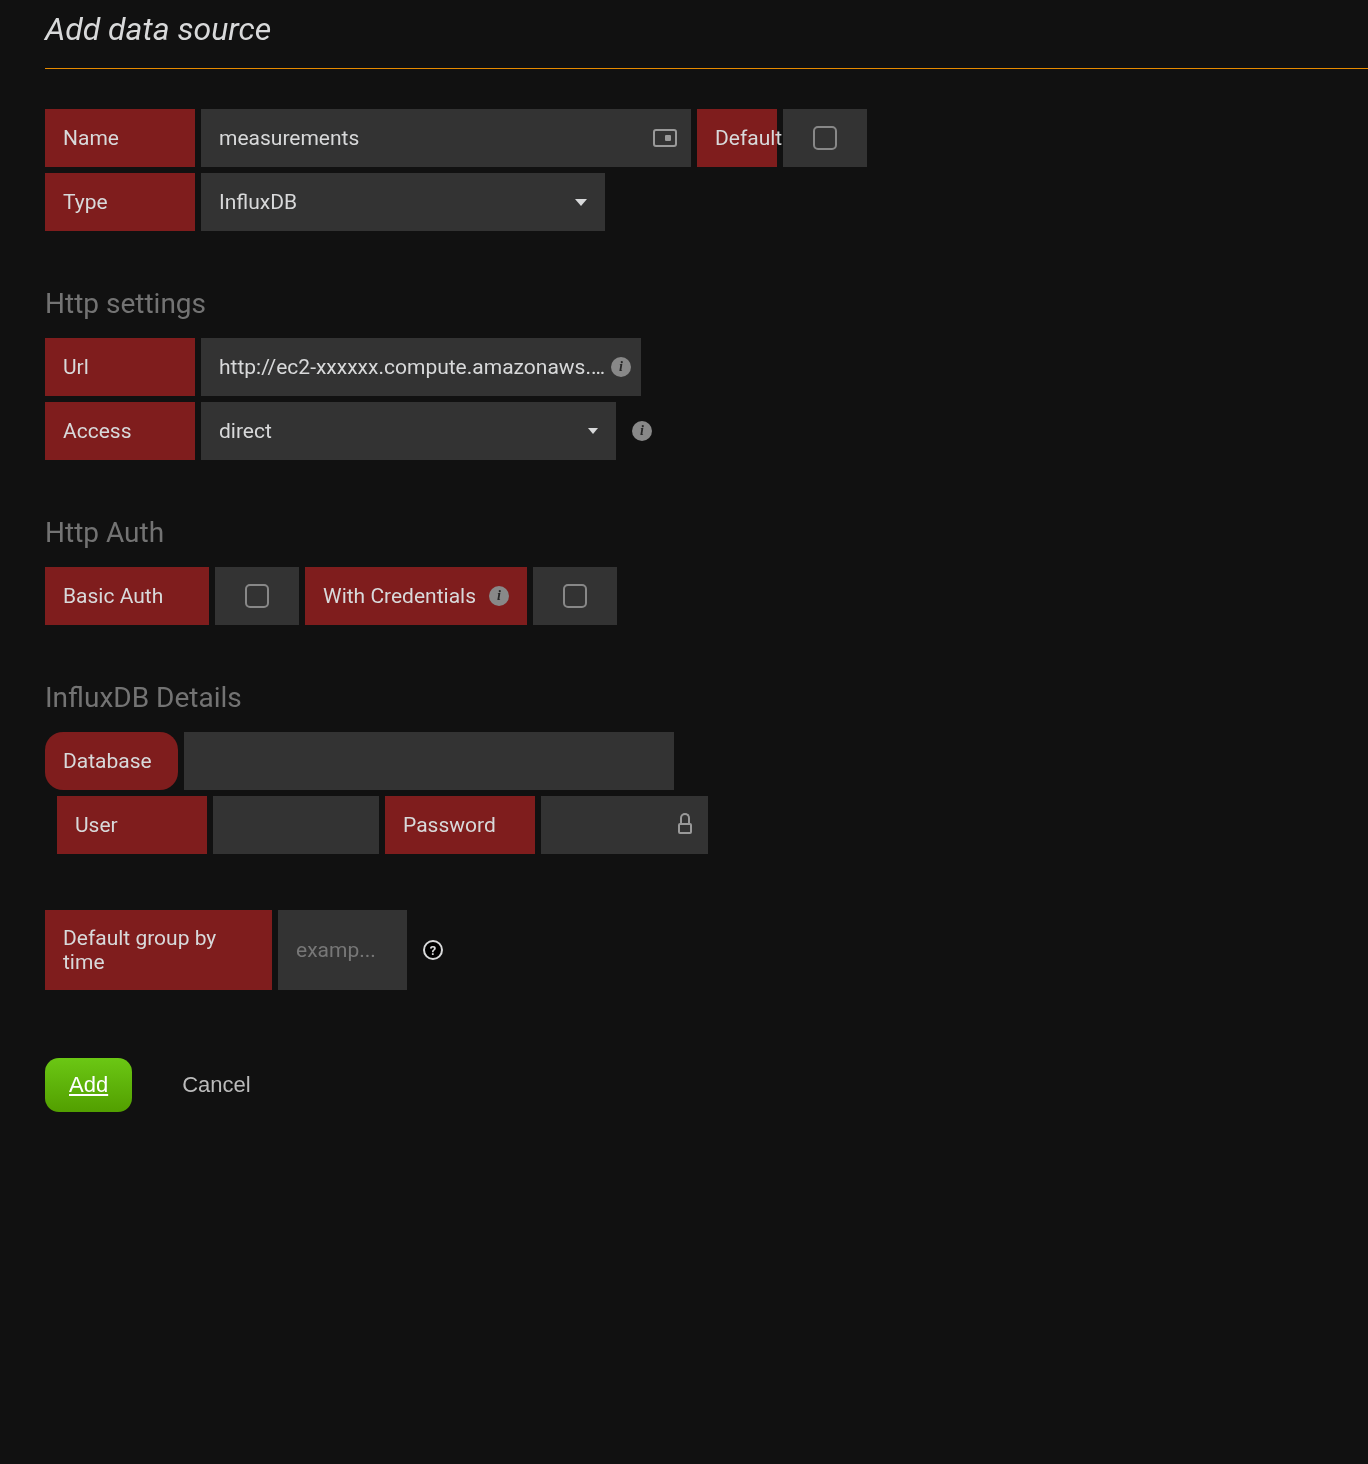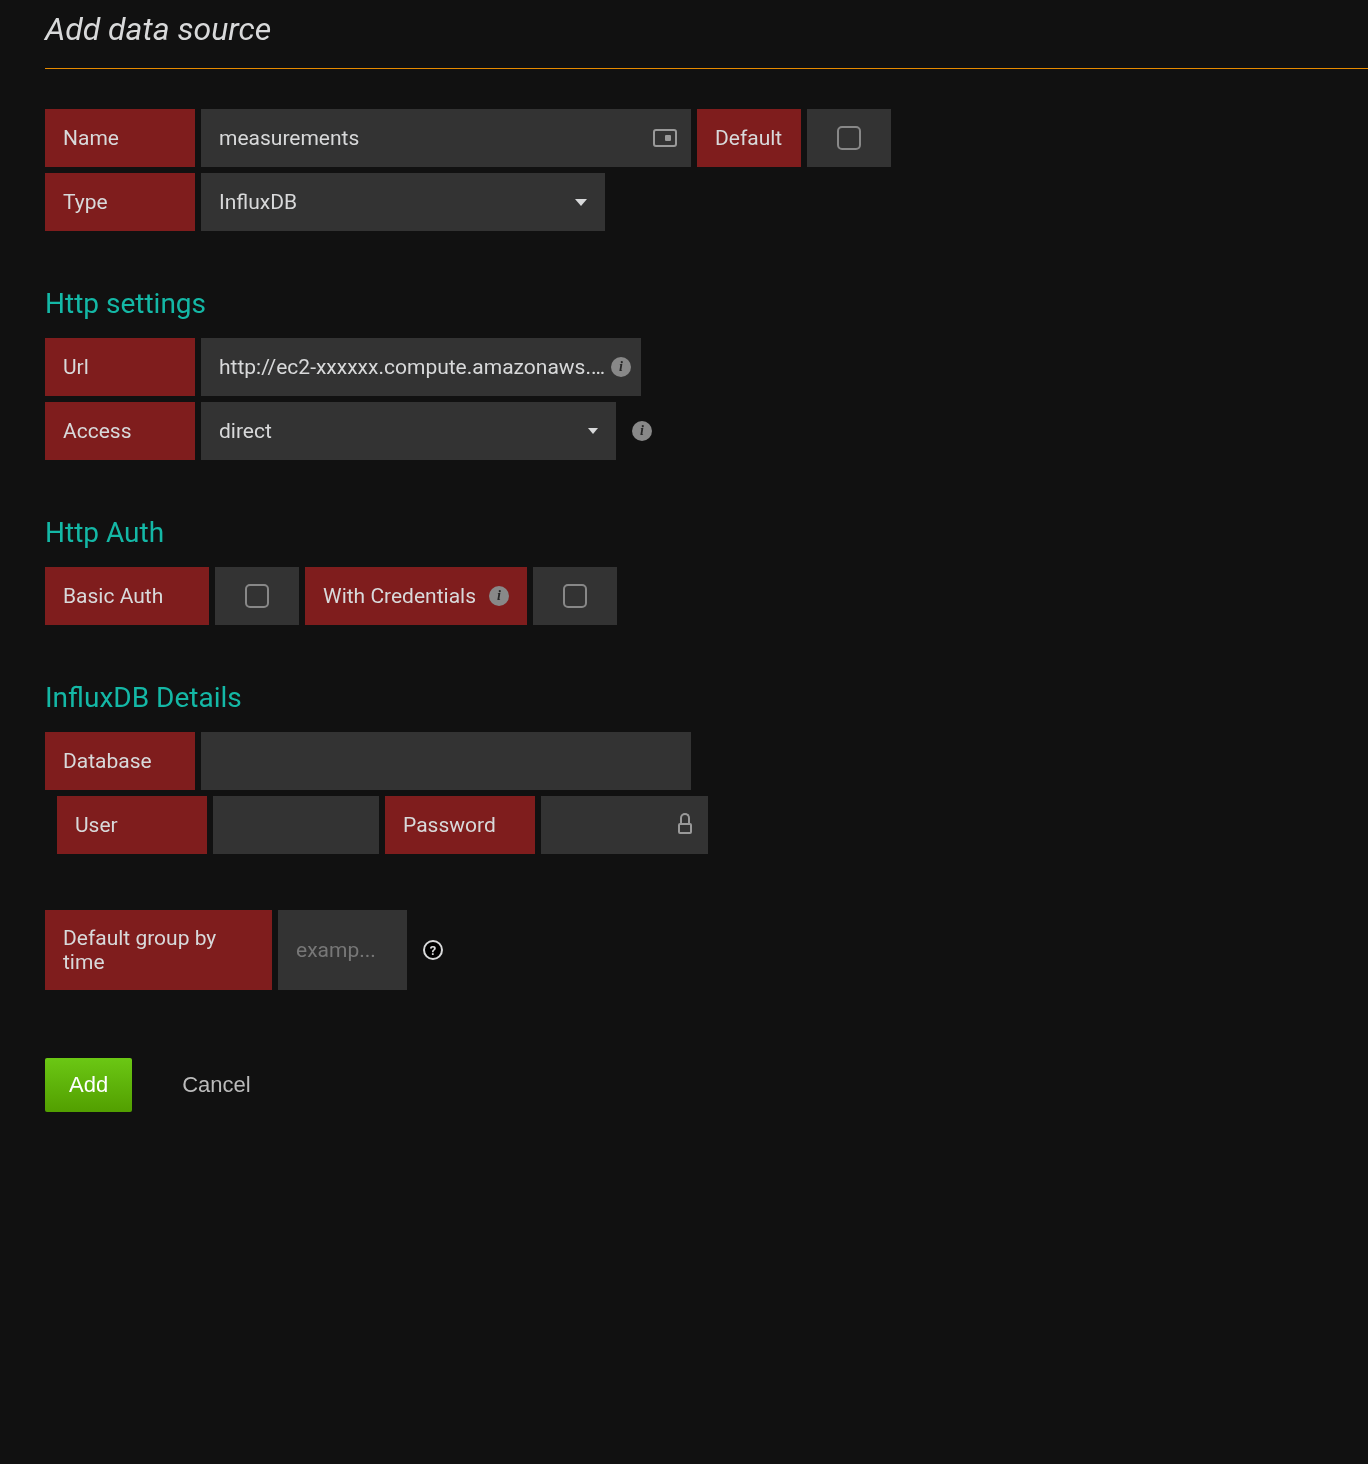--- a/index.html
+++ b/index.html
@@ -37,24 +37,24 @@
       color: #d8d9da;
       font-size: 21px;
       padding: 16px 18px;
       display: flex;
       align-items: center;
       min-height: 58px;
     }
     .label-150 { width: 150px; }
     .label-basic { width: 164px; }
     .label-wc { width: 222px; justify-content: space-between; }
-    .label-db { width: 150px; }
+    .label-db { width: 133px; border-radius: 18px; }
     .label-user { width: 150px; margin-left: 12px; }
     .label-pwd { width: 150px; }
-    .label-default { width: 104px; }
+    .label-default { width: 80px; }
     .label-group { width: 227px; }
     .input-wrap {
       position: relative;
       display: flex;
       align-items: center;
     }
     .text-input {
       background: #333333;
       border: none;
       color: #d8d9da;
@@ -108,21 +108,21 @@
     }
     .checkbox {
       width: 24px; height: 24px;
       border: 2px solid #888;
       border-radius: 5px;
       background: transparent;
     }
     .section-heading {
       font-size: 28px;
       font-weight: 400;
-      color: #14b8a6;
+      color: #737373;
       margin-top: 56px;
       margin-bottom: 18px;
     }
     .info-icon {
       width: 20px; height: 20px;
       border-radius: 50%;
       background: #888;
       color: #272727;
       font-size: 14px;
       font-weight: bold;
@@ -204,21 +204,22 @@
       margin-top: 68px;
     }
     .btn-add {
       background: #5bb200;
       background: linear-gradient(#6bc714, #529f00);
       color: #fff;
       border: none;
       font-size: 22px;
       padding: 14px 24px;
       cursor: pointer;
-      border-radius: 2px;
+      border-radius: 14px;
+      text-decoration: underline;
     }
     .btn-cancel {
       background: none;
       border: none;
       color: #bbb;
       font-size: 22px;
       cursor: pointer;
     }
     .url-text {
       white-space: nowrap;

